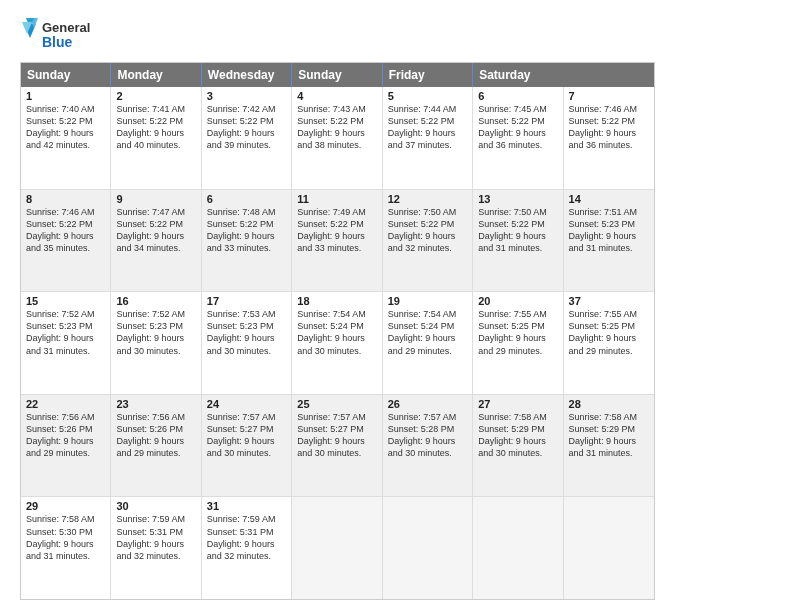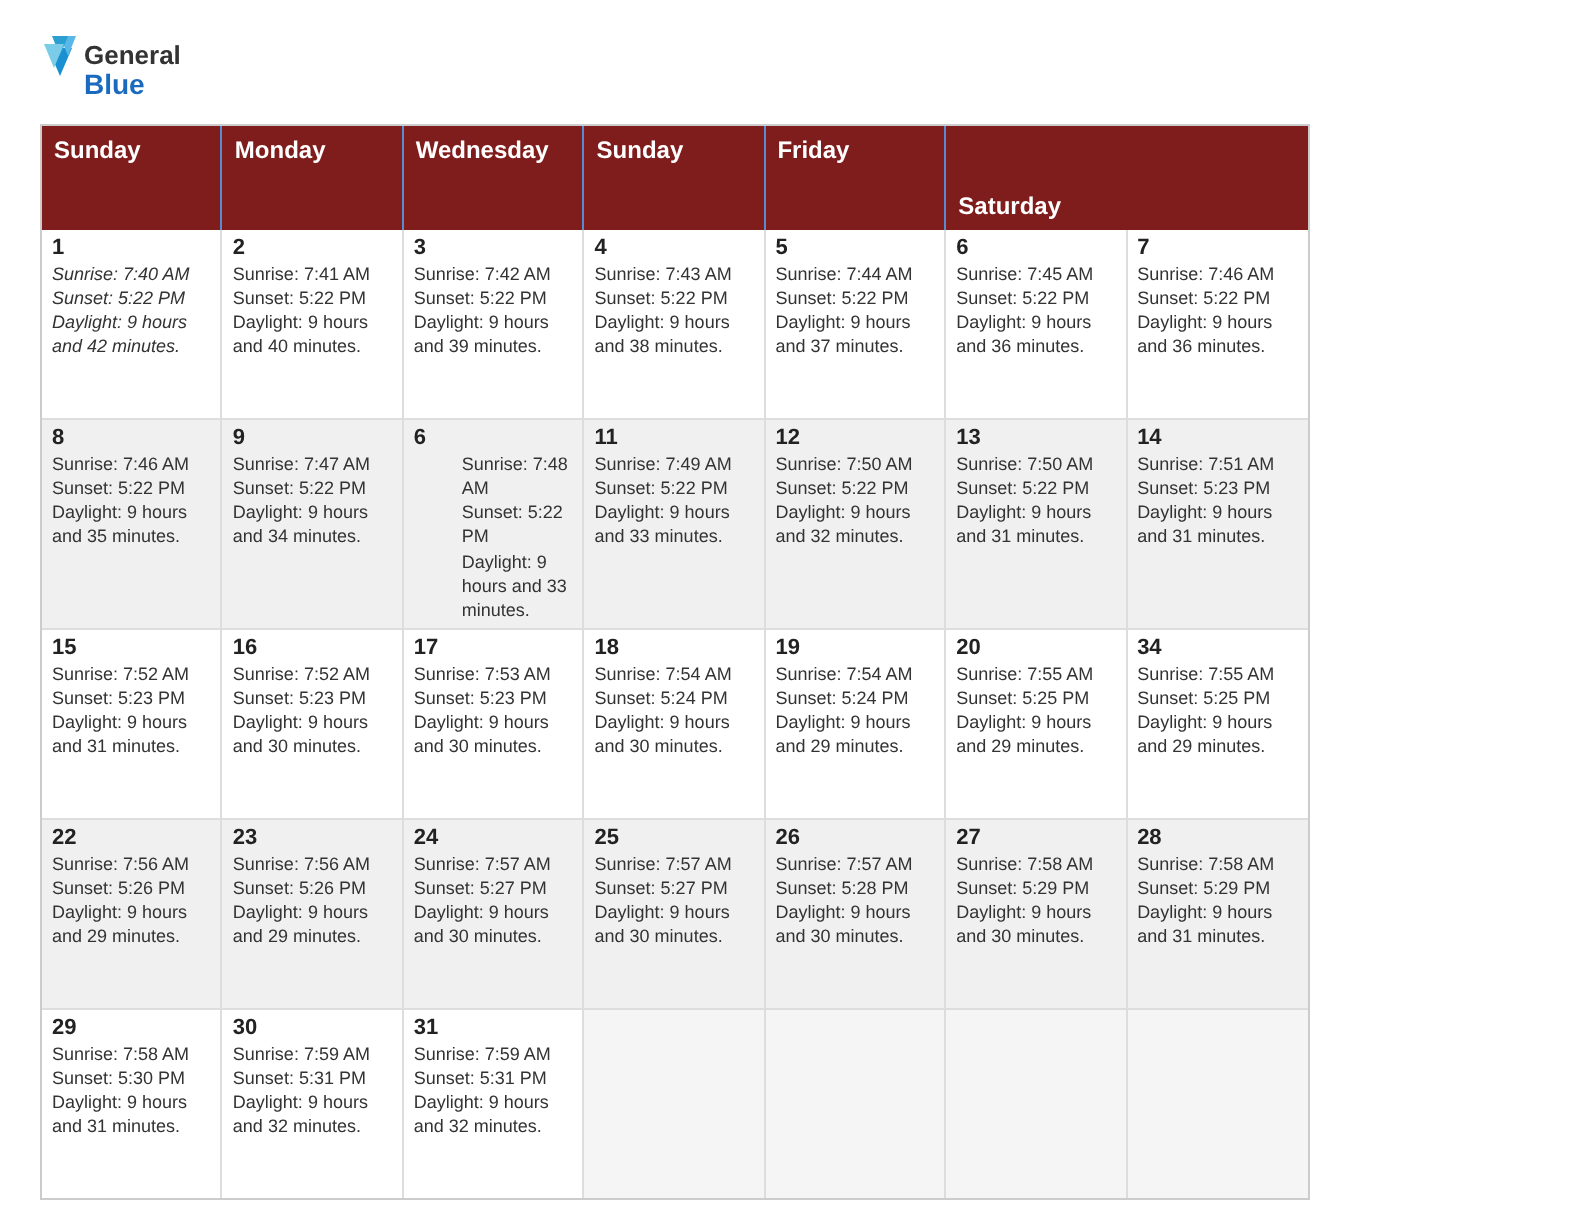--- a/index.html
+++ b/index.html
@@ -43,31 +43,31 @@
     }
     .calendar {
       flex: 1;
       display: flex;
       flex-direction: column;
       border: 1px solid #ccc;
     }
     .cal-header {
       display: grid;
       grid-template-columns: repeat(7, 1fr);
-      background: #7f1d1d;
+      background: #737373;
     }
     .cal-header-cell {
       color: #fff;
       font-size: 12px;
       font-weight: bold;
       padding: 5px 6px;
       border-right: 1px solid #5a8bd0;
       text-align: left;
     }
-    .cal-header-cell:last-child { border-right: none; margin-top: 28px; }
+    .cal-header-cell:last-child { border-right: none; }
     .cal-body {
       flex: 1;
       display: flex;
       flex-direction: column;
     }
     .cal-row {
       display: grid;
       grid-template-columns: repeat(7, 1fr);
       flex: 1;
       border-top: 1px solid #ddd;
@@ -126,21 +126,21 @@
         <div class="cal-header-cell">Monday</div>
         <div class="cal-header-cell">Wednesday</div>
         <div class="cal-header-cell">Sunday</div>
         <div class="cal-header-cell">Friday</div>
         <div class="cal-header-cell">Saturday</div>
       </div>
     <div class="cal-body">
     <div class="cal-row">
           <div class="cal-cell">
             <span class="day-num">1</span>
-            <div class="cell-text" style="white-space: pre-line; font-style: italic;">Sunrise: 7:40 AM
+            <div class="cell-text" style="white-space: pre-line;">Sunrise: 7:40 AM
 Sunset: 5:22 PM
 Daylight: 9 hours and 42 minutes.</div>
           </div>
           <div class="cal-cell">
             <span class="day-num">2</span>
             <div class="cell-text" style="white-space: pre-line;">Sunrise: 7:41 AM
 Sunset: 5:22 PM
 Daylight: 9 hours and 40 minutes.</div>
           </div>
           <div class="cal-cell">
@@ -182,21 +182,21 @@
 Daylight: 9 hours and 35 minutes.</div>
           </div>
           <div class="cal-cell shaded">
             <span class="day-num">9</span>
             <div class="cell-text" style="white-space: pre-line;">Sunrise: 7:47 AM
 Sunset: 5:22 PM
 Daylight: 9 hours and 34 minutes.</div>
           </div>
           <div class="cal-cell shaded">
             <span class="day-num">6</span>
-            <div class="cell-text" style="white-space: pre-line; margin-left: 24px;">Sunrise: 7:48 AM
+            <div class="cell-text" style="white-space: pre-line;">Sunrise: 7:48 AM
 Sunset: 5:22 PM
 Daylight: 9 hours and 33 minutes.</div>
           </div>
           <div class="cal-cell shaded">
             <span class="day-num">11</span>
             <div class="cell-text" style="white-space: pre-line;">Sunrise: 7:49 AM
 Sunset: 5:22 PM
 Daylight: 9 hours and 33 minutes.</div>
           </div>
           <div class="cal-cell shaded">
@@ -249,21 +249,21 @@
 Sunset: 5:24 PM
 Daylight: 9 hours and 29 minutes.</div>
           </div>
           <div class="cal-cell">
             <span class="day-num">20</span>
             <div class="cell-text" style="white-space: pre-line;">Sunrise: 7:55 AM
 Sunset: 5:25 PM
 Daylight: 9 hours and 29 minutes.</div>
           </div>
           <div class="cal-cell">
-            <span class="day-num">34</span>
+            <span class="day-num">37</span>
             <div class="cell-text" style="white-space: pre-line;">Sunrise: 7:55 AM
 Sunset: 5:25 PM
 Daylight: 9 hours and 29 minutes.</div>
           </div>
         </div>
         <div class="cal-row">
           <div class="cal-cell shaded">
             <span class="day-num">22</span>
             <div class="cell-text" style="white-space: pre-line;">Sunrise: 7:56 AM
 Sunset: 5:26 PM

